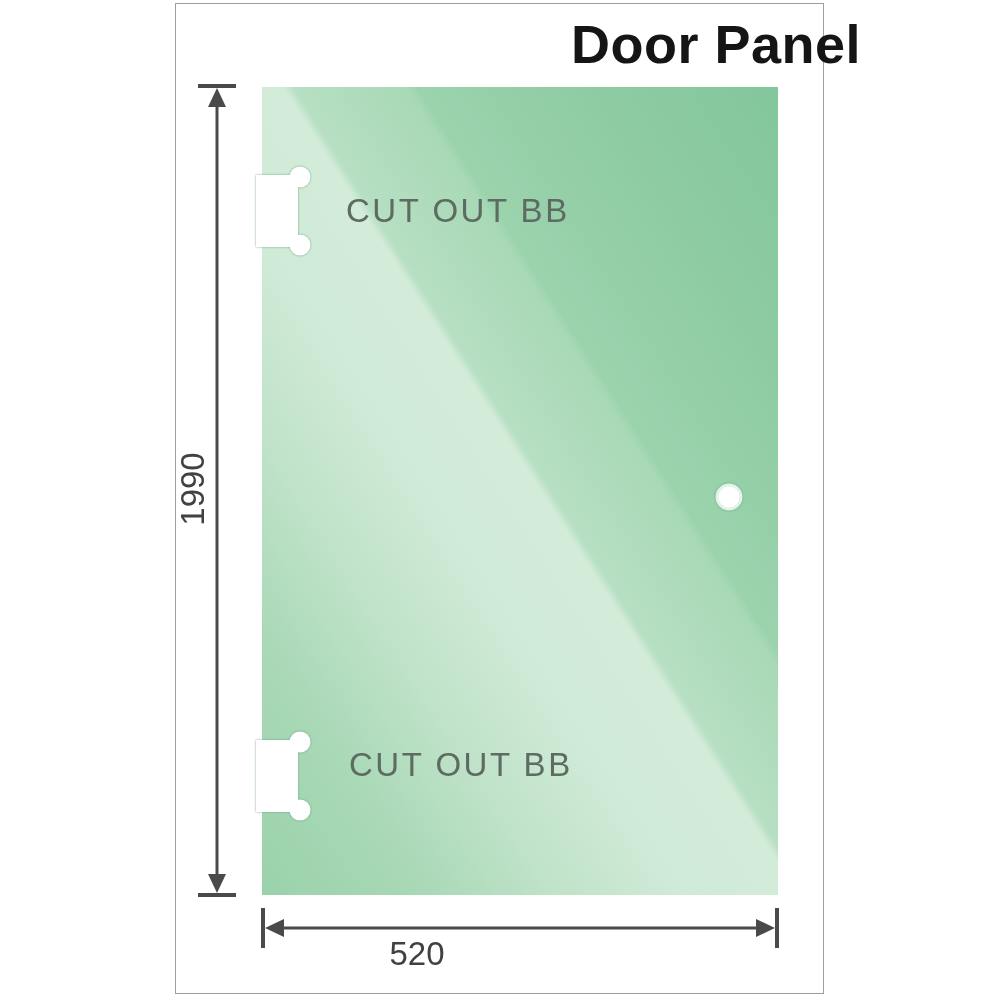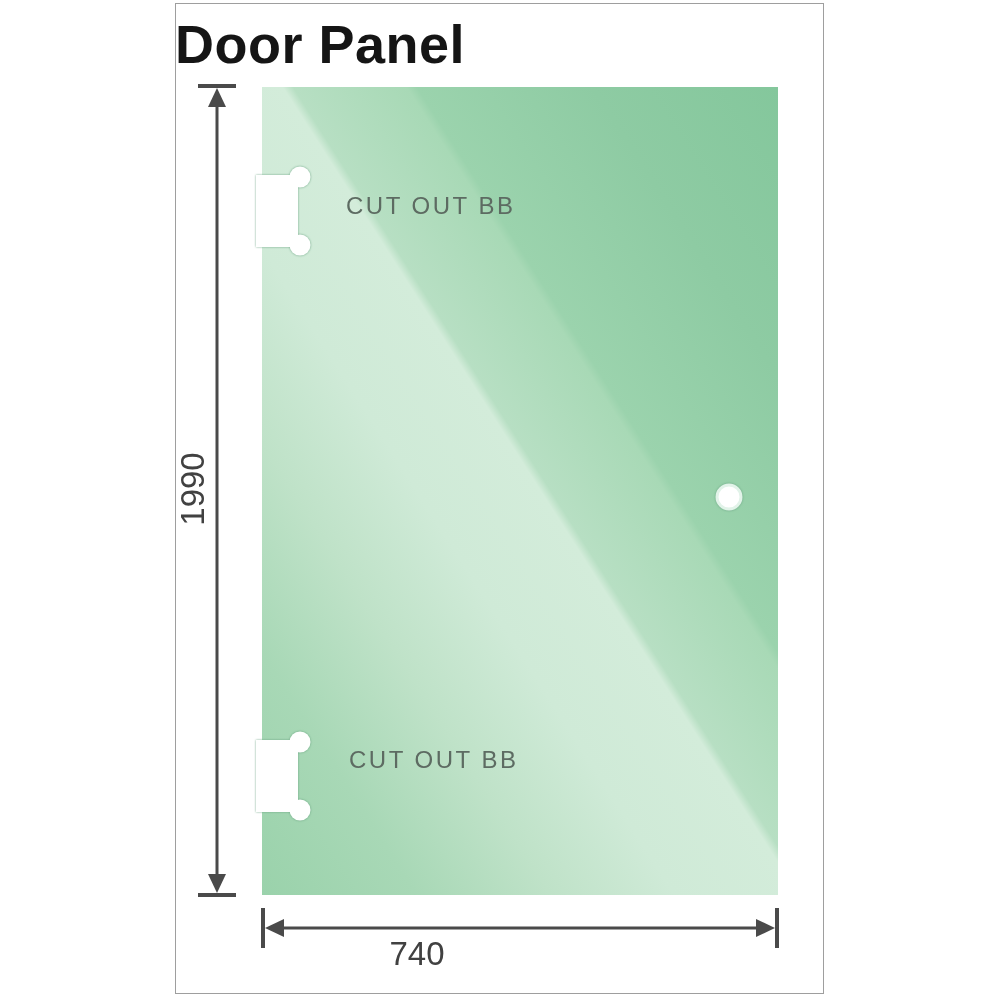--- a/index.html
+++ b/index.html
@@ -27,28 +27,29 @@
     box-sizing:border-box;
     background:#ffffff;
   }
   svg.diagram{
     position:absolute;left:0;top:0;width:1000px;height:1000px;
   }
   .lbl{position:absolute;white-space:nowrap;}
   .title{
     position:absolute;
     left:175px;top:13px;width:650px;
-    text-align:left;
+    text-align:right;
     font-size:54px;
     font-weight:bold;
     color:var(--title-black);
     letter-spacing:0.5px;
+    padding-left:36px;
   }
   .cutout-label{
-    font-size:24px;
+    font-size:33px;
     letter-spacing:2.5px;
     color:var(--cutout-label-gray);
     font-weight:400;
   }
   .cutout-label.top{left:346px;top:192px;}
   .cutout-label.bottom{left:349px;top:746px;}
   .hole-label{
     left:514px;top:537px;
     font-size:26px;
     font-weight:700;
@@ -124,15 +125,15 @@
       <line class="dim-stroke" x1="777" y1="908" x2="777" y2="948" stroke-width="4"></line>
       <line class="dim-stroke" x1="278" y1="928" x2="762" y2="928" stroke-width="3"></line>
       <polygon class="dim-fill" points="265,928 284,919 284,937"></polygon>
       <polygon class="dim-fill" points="775,928 756,919 756,937"></polygon>
     </g>
   </svg>
 
   <div class="lbl cutout-label top">CUT OUT BB</div>
   <div class="lbl cutout-label bottom">CUT OUT BB</div>
   <div class="lbl dim-label dim-height">1990</div>
-  <div class="lbl dim-label dim-width">740</div>
+  <div class="lbl dim-label dim-width">520</div>
 
 </div>
 
 </body></html>

